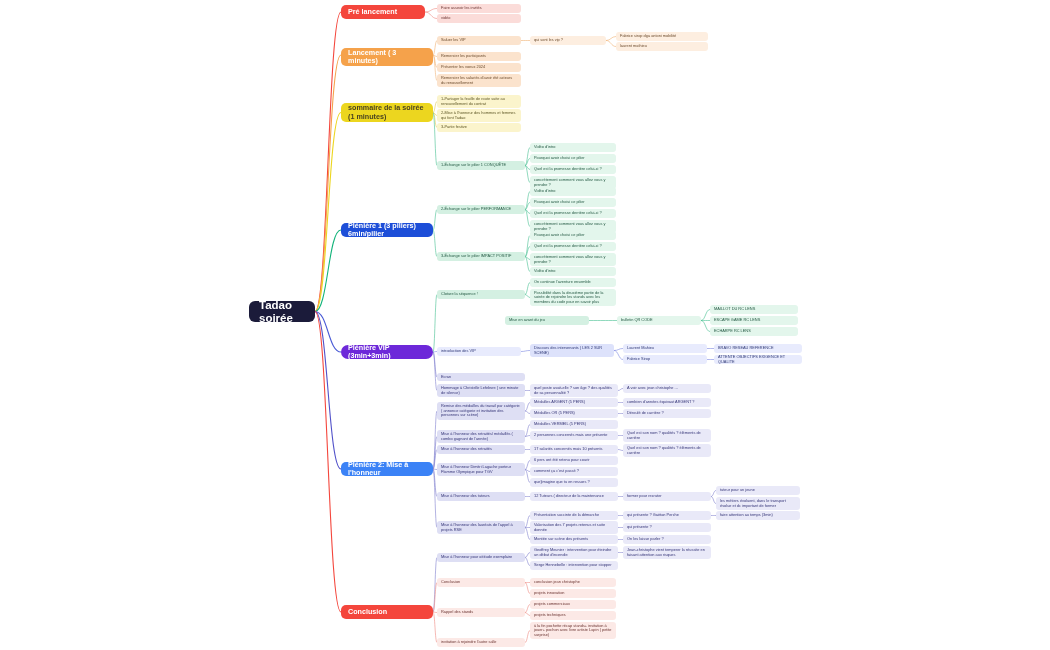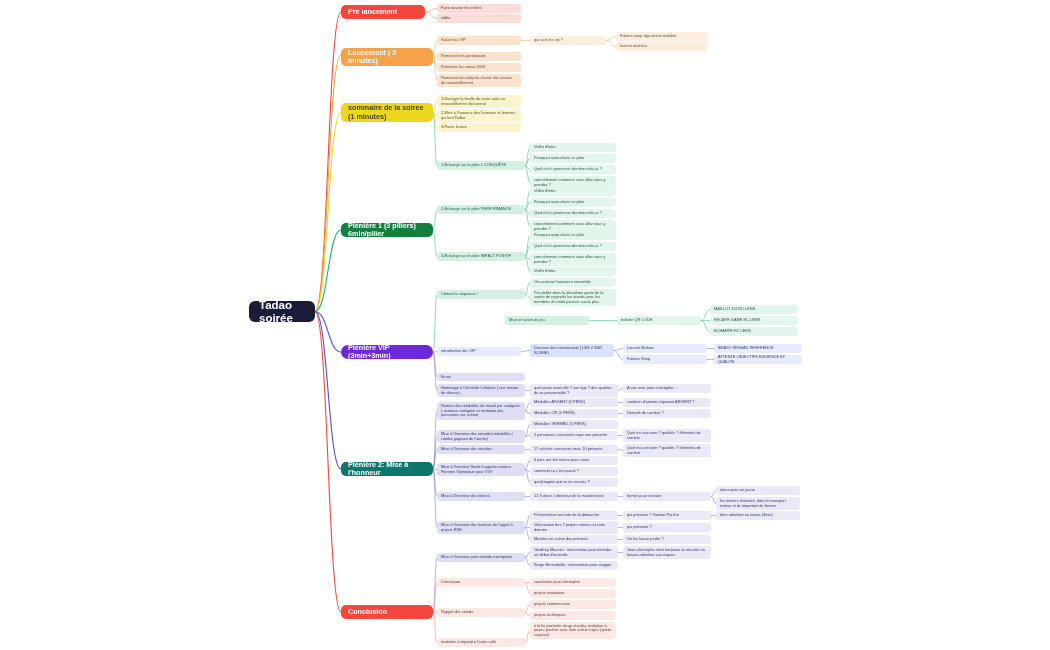--- a/index.html
+++ b/index.html
@@ -17,23 +17,23 @@
 
   
   .root{background:#1b1b3a;color:#ffffff;font-weight:bold;font-size:11.5px;
         border-radius:6px;padding:8px 10px;justify-content:flex-start;}
 
   
   .l1{color:#ffffff;font-weight:bold;font-size:7.2px;padding:0 7px;border-radius:5px;}
   .l1.red{background:#f4463c;}
   .l1.orange{background:#f5a24b;}
   .l1.yellow{background:#ecd61f;color:#4a4320;}
-  .l1.green{background:#15803d;}
+  .l1.green{background:#1d4ed8;}
   .l1.blue{background:#6d28d9;border-radius:7px;}
-  .l1.indigo{background:#0f766e;}
+  .l1.indigo{background:#3b82f6;}
 
   
   .lf{font-size:3.9px;padding:2.5px 4px;border-radius:3px;color:#3a3a3a;}
   .lf.red{background:#fbdcd9;color:#6a3330;}
   .lf.redpale{background:#fce9e6;color:#6a3330;}
   .lf.orange{background:#fbe3cd;color:#6a4a2c;}
   .lf.orangepale{background:#fdeee0;color:#6a4a2c;}
   .lf.yellow{background:#fbf4cc;color:#5c5524;}
   .lf.green{background:#d4f0e2;color:#245943;}
   .lf.greenpale{background:#e3f6ec;color:#245943;}

